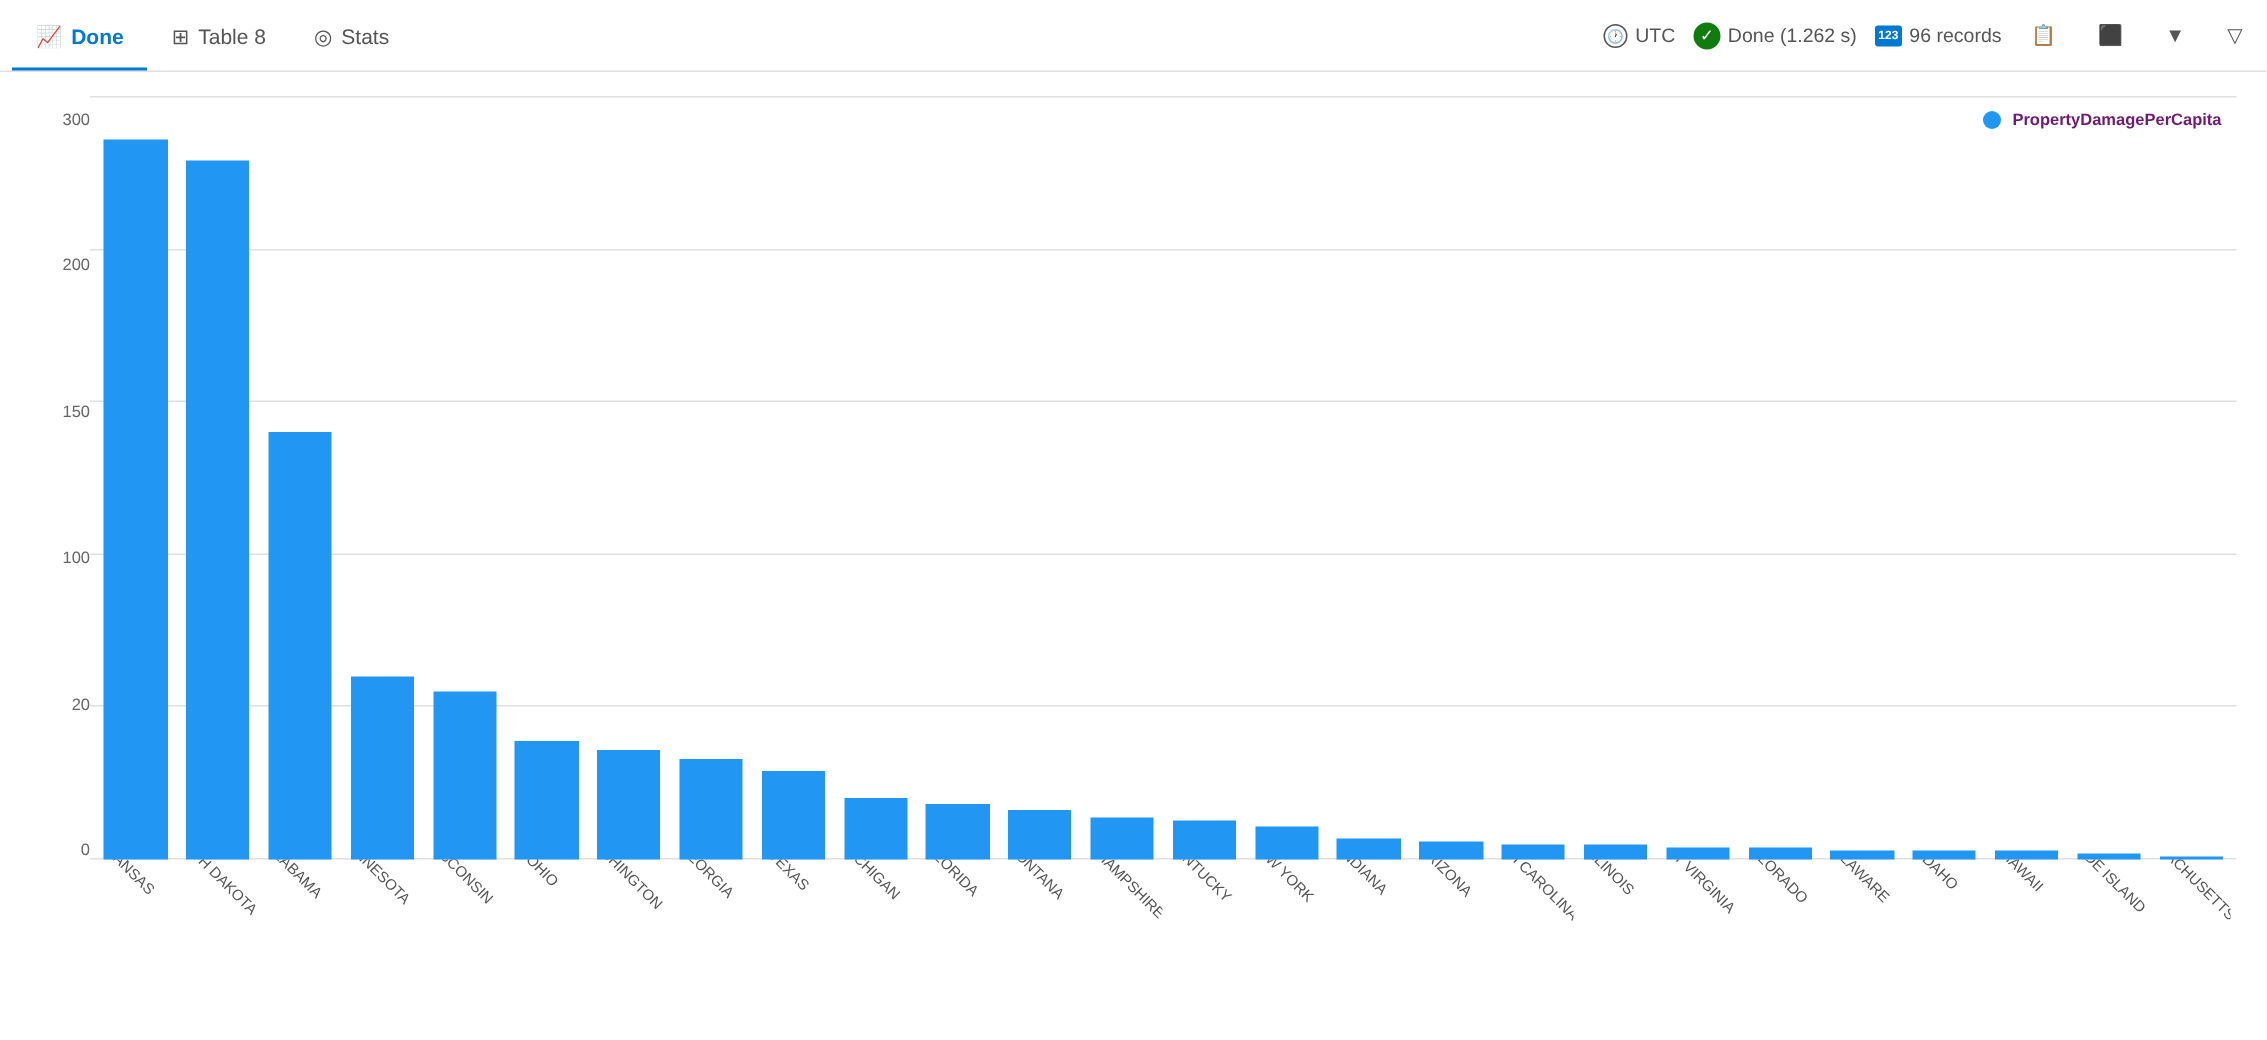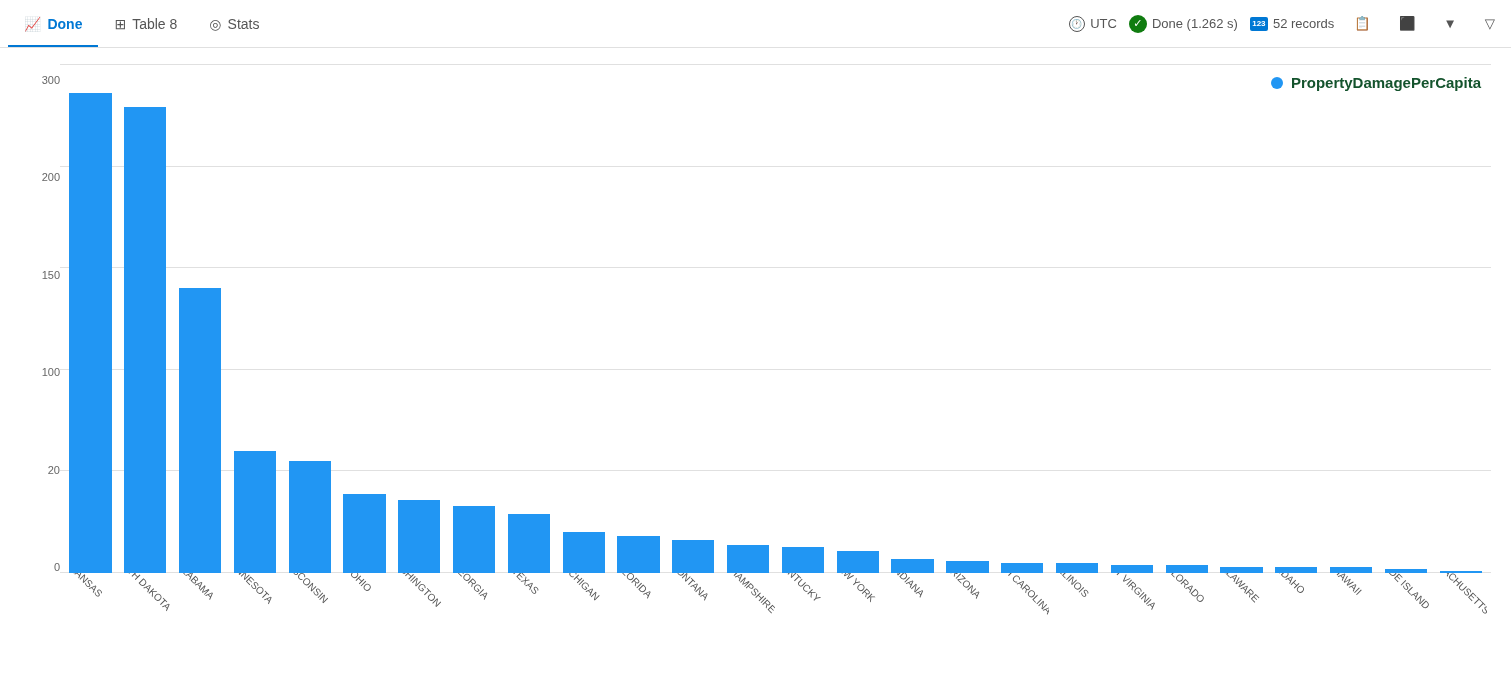--- a/index.html
+++ b/index.html
@@ -214,23 +214,23 @@
       display: block;
     }
 
     .legend {
       position: absolute;
       top: 10px;
       right: 10px;
       display: flex;
       align-items: center;
       gap: 8px;
-      font-size: 15px;
+      font-size: 11px;
       font-weight: 600;
-      color: #14532d;
+      color: #701a75;
     }
 
     .legend-dot {
       width: 12px;
       height: 12px;
       border-radius: 50%;
       background: #2196F3;
       flex-shrink: 0;
     }
   </style>
@@ -257,21 +257,21 @@
     <div class="status-item">
       <span class="utc-icon">🕐</span>
       <span>UTC</span>
     </div>
     <div class="status-item">
       <span class="done-icon">✓</span>
       <span>Done (1.262 s)</span>
     </div>
     <div class="status-item">
       <span class="records-icon">123</span>
-      <span>52 records</span>
+      <span>96 records</span>
     </div>
     <button class="toolbar-btn">📋</button>
     <button class="toolbar-btn">⬛</button>
     <button class="toolbar-btn">▼</button>
     <button class="toolbar-btn">▽</button>
   </div>
 </div>
 
 <div class="chart-container">
   <div class="y-axis" id="y-axis">

